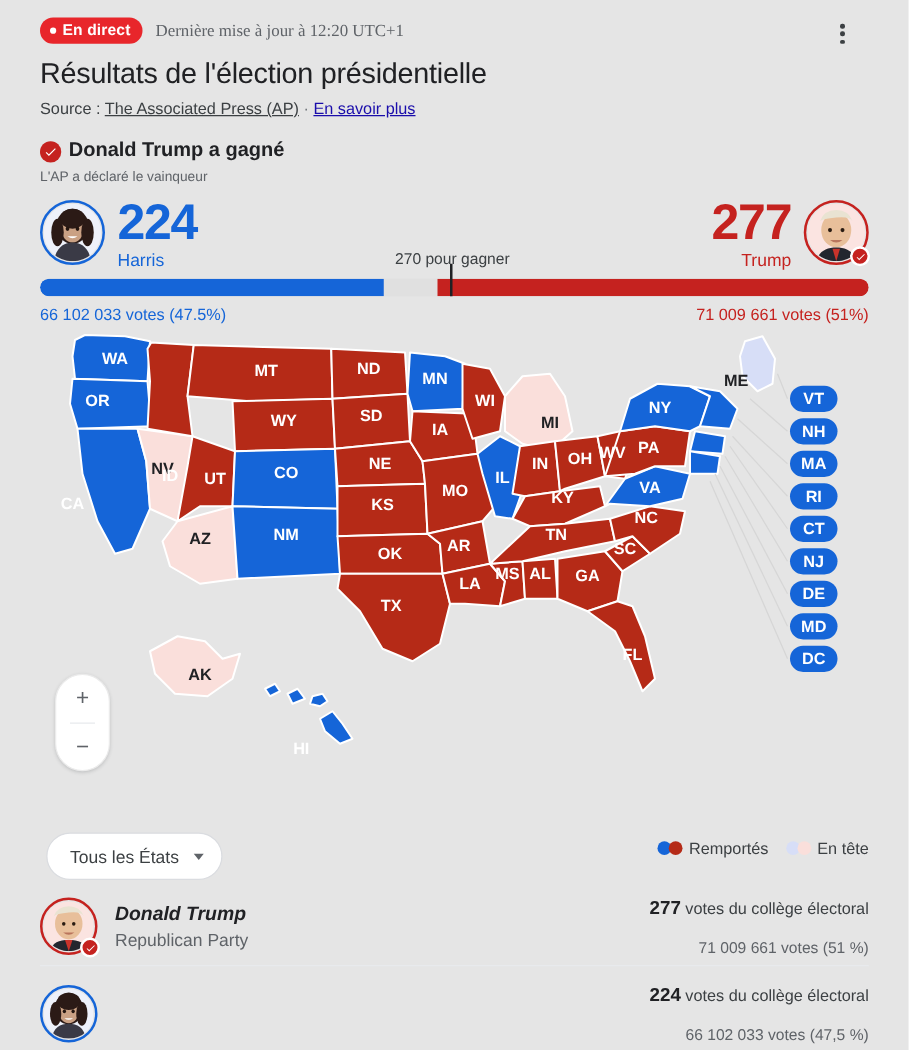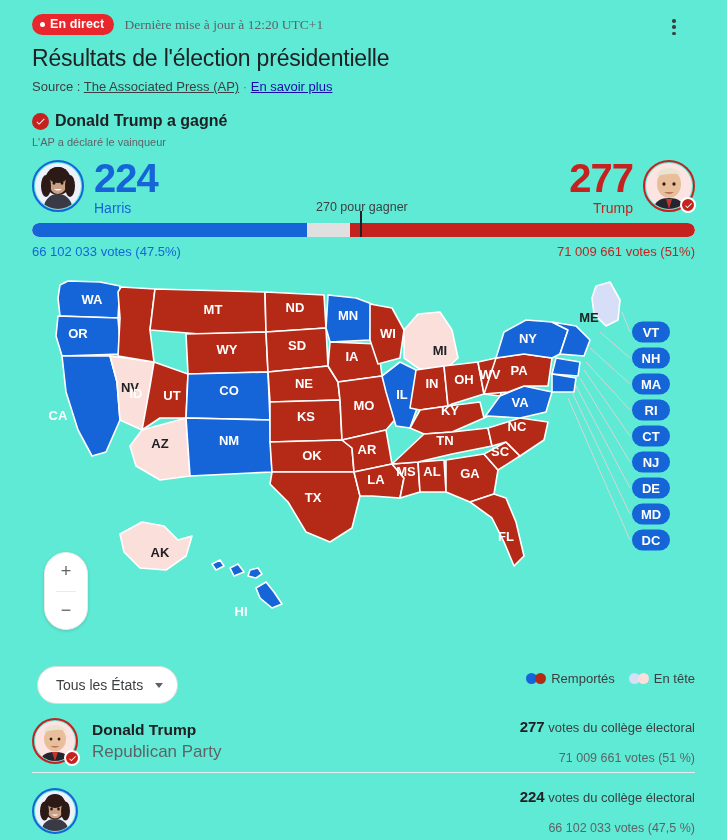--- a/index.html
+++ b/index.html
@@ -3,21 +3,21 @@
 <meta charset="utf-8">
 <style>
   * { box-sizing: border-box; }
   html, body {
     margin: 0; padding: 0;
     background: #fff;
     width: 727px; height: 840px;
     font-family: "Liberation Sans", sans-serif;
     -webkit-font-smoothing: antialiased;
   }
-  .card { position: relative; width: 727px; height: 840px; overflow: hidden; background:#5eead4; }
+  .card { position: relative; width: 727px; height: 840px; overflow: hidden; background:#e5e5e5; }
 
   
   .hdr-row { position:absolute; left:32px; top:14px; display:flex; align-items:center; gap:10px; }
   .live-badge {
     display:flex; align-items:center; gap:5px;
     background:#E8262B; color:#fff;
     border-radius:999px; padding:3px 10px 4px 8px;
     font-size:12.5px; font-weight:600; letter-spacing:.1px;
   }
   .live-dot { width:5px; height:5px; border-radius:50%; background:#fff; display:block; }
@@ -66,21 +66,21 @@
   .towin { position:absolute; left:316px; top:200px; font-size:12.5px; color:#3c4043; white-space:nowrap; }
   .bar-wrap { position:absolute; left:32px; top:223px; width:663px; height:14px; }
   .bar-track { position:absolute; inset:0; background:#E0E0E0; border-radius:7px; overflow:hidden; }
   .bar-blue { position:absolute; left:0; top:0; height:100%; background:#1565D8; border-radius:7px 0 0 7px; }
   .bar-red  { position:absolute; right:0; top:0; height:100%; background:#C5221F; border-radius:0 7px 7px 0; }
   .bar-tick { position:absolute; top:-12px; width:2px; height:26px; background:#202124; }
   .votes-l { position:absolute; left:32px; top:244px; font-size:13px; color:#1565D8; }
   .votes-r { position:absolute; right:32px; top:244px; font-size:13px; color:#C5221F; }
 
   
-  .map-area { position:absolute; left:0; top:270px; width:727px; height:390px; }
+  .map-area { position:absolute; left:0; top:257px; width:727px; height:390px; }
   .map-svg { position:absolute; left:0; top:0; width:727px; height:390px; }
   .zoomctl { position:absolute; left:44px; top:282px; width:44px; height:78px;
              background:#fff; border:1px solid #ebebeb; border-radius:22px;
              box-shadow:0 1px 3px rgba(60,64,67,.22); display:flex; flex-direction:column; }
   .zbtn { flex:1; display:flex; align-items:center; justify-content:center; color:#5f6368; font-size:18px; cursor:pointer; }
   .zdiv { height:1px; background:#e8eaed; margin:0 11px; }
 
   
   .state-select { position:absolute; left:37px; top:666px; height:38px; padding:0 14px 0 18px;
                   border:1px solid #dadce0; border-radius:19px; background:#fff;
@@ -97,22 +97,22 @@
   
   .cand { position:absolute; left:32px; width:663px; height:62px; display:flex; align-items:center; }
   .cand-1 { top:710px; }
   .cand-2 { top:780px; }
   .divider { position:absolute; left:32px; top:772px; width:663px; height:1px; background:#e8eaed; }
   .cand-av { position:relative; width:46px; height:46px; flex:0 0 auto; }
   .cand-av .ring2 { position:absolute; inset:0; border-radius:50%; border:2px solid #C5221F; }
   .cand-av .ring2.blue { border-color:#1565D8; }
   .cand-av .inner { position:absolute; left:3px; top:3px; width:40px; height:40px; border-radius:50%; overflow:hidden; }
   .cand-txt { margin-left:14px; display:flex; flex-direction:column; gap:3px; }
-  .cand-name { font-size:15.5px; color:#202124; font-weight:700; }
-  .cand-party { font-size:17px; color:#5f6368; }
+  .cand-name { font-size:15.5px; color:#202124; font-weight:700;font-style:italic; }
+  .cand-party { font-size:14px; color:#5f6368; }
   .cand-right { margin-left:auto; text-align:right; display:flex; flex-direction:column; gap:16px; }
   .ec-line { font-size:13px; color:#3c4043; }
   .ec-line b { font-size:15px; color:#202124; }
   .pop-line { font-size:12.5px; color:#5f6368; }
 </style>
 </head>
 <body>
 
 <div class="card">
 

